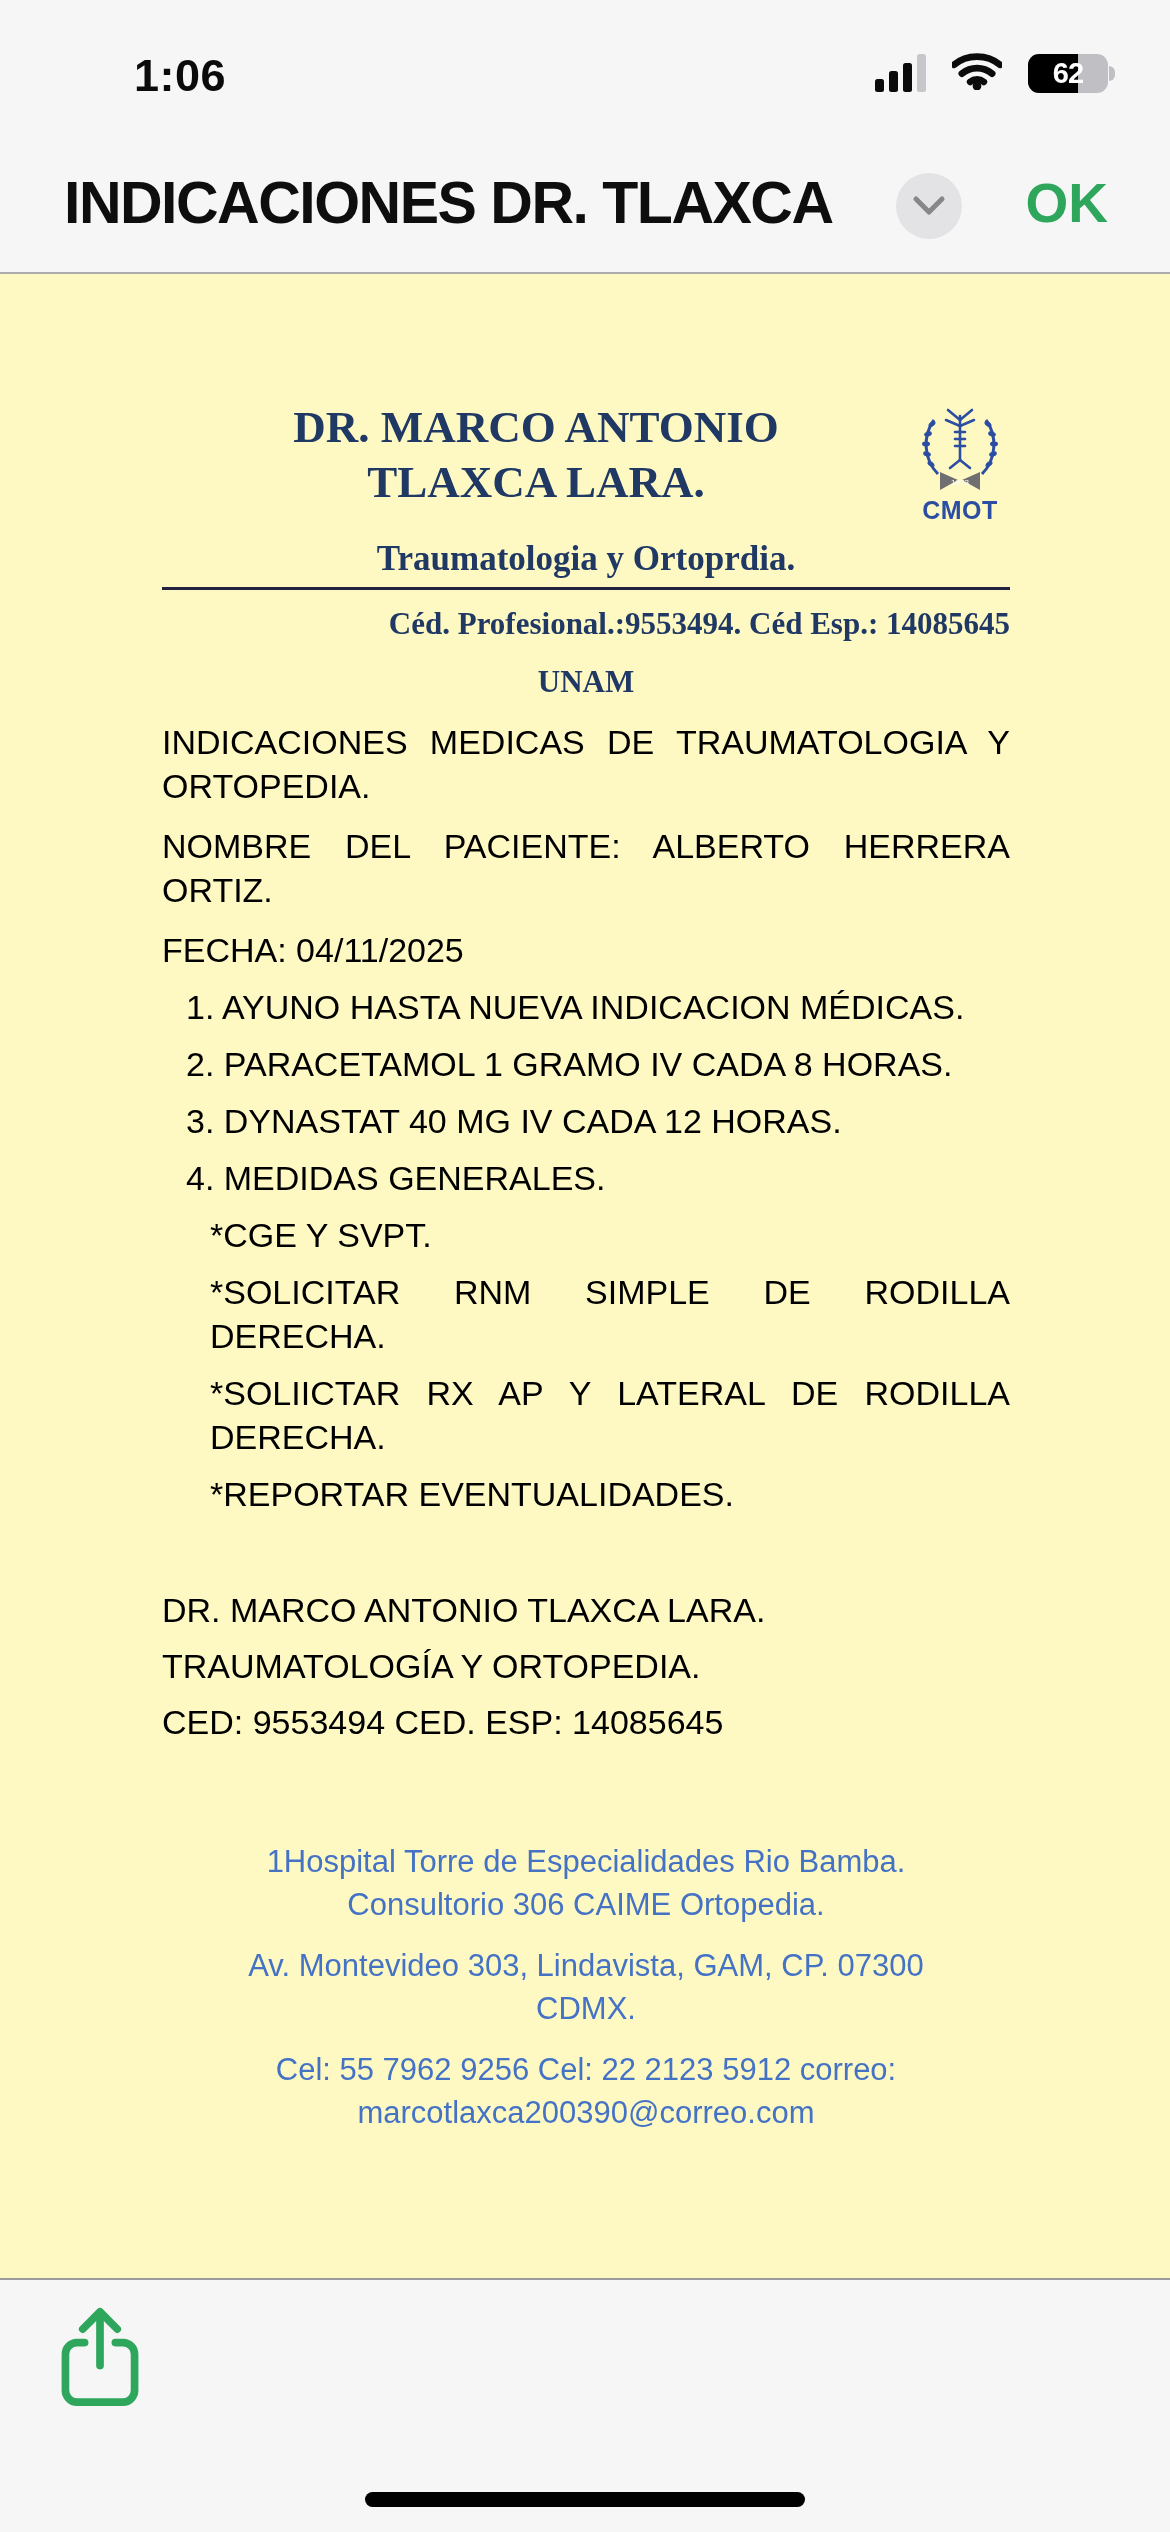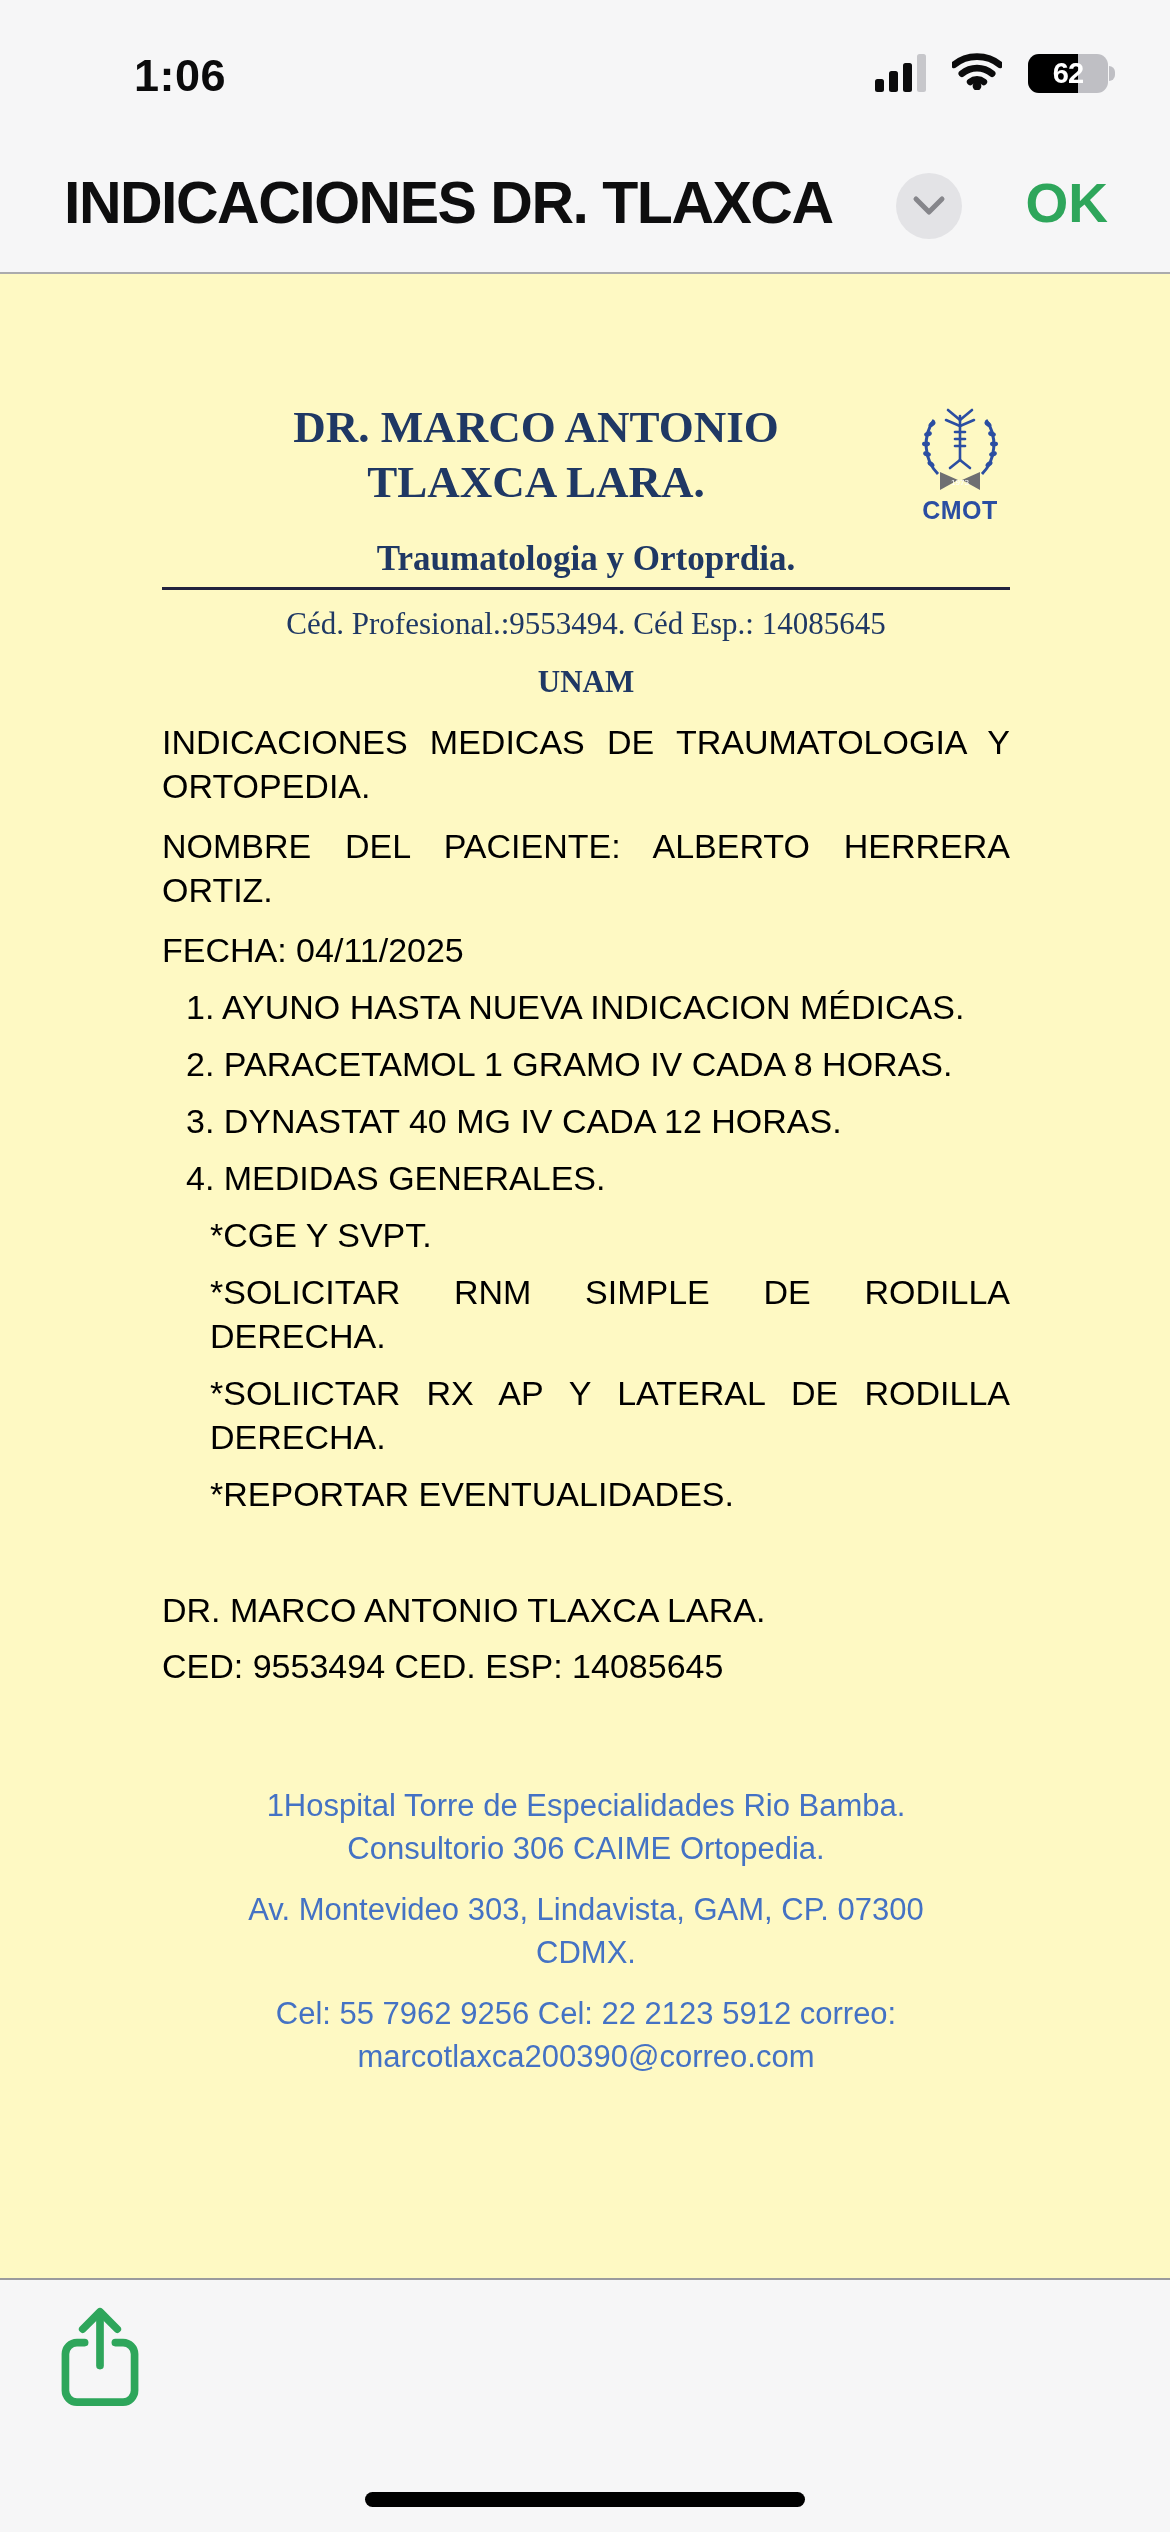--- a/index.html
+++ b/index.html
@@ -63,21 +63,21 @@
   .logo .cmot-label{
     font-size:25px;font-weight:700;color:#2b4ea2;letter-spacing:0.5px;margin-top:-2px;
     font-family:"Liberation Sans",sans-serif;
   }
   .specialty{
     text-align:center;font-family:"Liberation Serif",serif;font-weight:700;color:#1f3864;
     font-size:35px;margin-top:14px;
   }
   .rule{border:none;border-top:3px solid #23233f;margin:8px 0 0 0;}
   .credentials{
-    text-align:center;font-family:"Liberation Serif",serif;font-weight:400;color:#1f3864;
+    text-align:right;font-family:"Liberation Serif",serif;font-weight:700;color:#1f3864;
     font-size:31px;margin-top:16px;
   }
   .university{
     text-align:center;font-family:"Liberation Serif",serif;font-weight:700;color:#1f3864;
     font-size:31px;margin-top:22px;
   }
   .body-text p{font-size:34px;line-height:44px;margin:0;}
   .para{text-align:justify;margin-top:16px !important;}
   .para-last{text-align:left;}
   .list-item{padding-left:24px;margin-top:13px !important;}
@@ -206,20 +206,21 @@
       <p class="para list-item para-last">3. DYNASTAT 40 MG IV CADA 12 HORAS.</p>
       <p class="para list-item para-last">4. MEDIDAS GENERALES.</p>
 
       <p class="para sub-item para-last">*CGE Y SVPT.</p>
       <p class="para sub-item">*SOLICITAR RNM SIMPLE DE RODILLA DERECHA.</p>
       <p class="para sub-item">*SOLIICTAR RX AP Y LATERAL DE RODILLA DERECHA.</p>
       <p class="para sub-item para-last">*REPORTAR EVENTUALIDADES.</p>
 
       <div class="sig-block">
         <p>DR. MARCO ANTONIO TLAXCA LARA.</p>
+        <p>TRAUMATOLOGÍA Y ORTOPEDIA.</p>
         <p>CED: 9553494 CED. ESP: 14085645</p>
       </div>
     </div>
 
     <div class="doc-footer">
       <p><span>1Hospital Torre de Especialidades Rio Bamba.</span><br><span>Consultorio 306 CAIME Ortopedia.</span></p>
       <p><span>Av. Montevideo 303, Lindavista, GAM, CP. 07300</span><br><span>CDMX.</span></p>
       <p><span>Cel: 55 7962 9256 Cel: 22 2123 5912 correo:</span><br><span>marcotlaxca200390@correo.com</span></p>
     </div>
 

